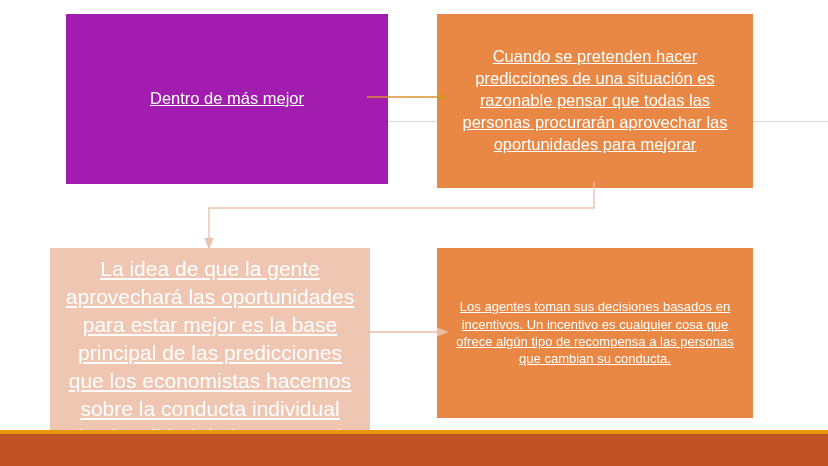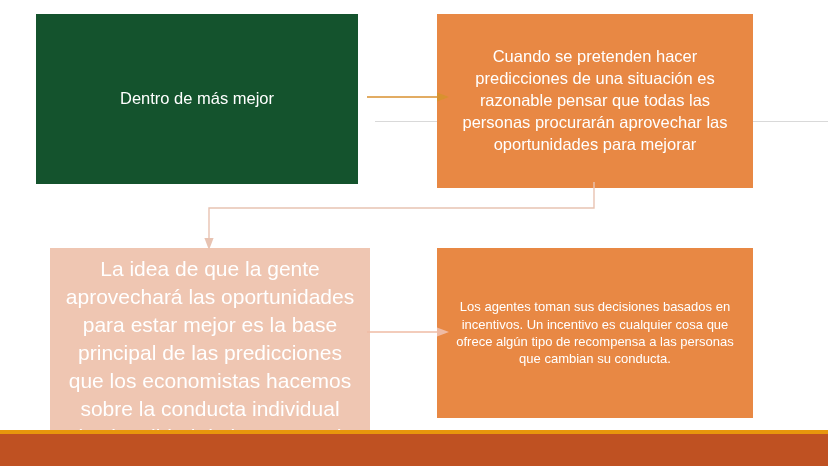--- a/index.html
+++ b/index.html
@@ -33,28 +33,29 @@
     justify-content: center;
     text-align: center;
     color: #FFFFFF;
     line-height: 1.33;
     padding: 4px 10px;
     -webkit-font-smoothing: antialiased;
   }
   .box .txt {
     display: block;
     width: 100%;
+    text-decoration: underline;
   }
 
   #box-dentro {
-    left: 36px;
+    left: 66px;
     top: 14px;
     width: 322px;
     height: 170px;
-    background: #14532d;
+    background: #a21caf;
     font-size: 16.5px;
   }
   #box-cuando {
     left: 437px;
     top: 14px;
     width: 316px;
     height: 174px;
     background: #E88844;
     font-size: 16.5px;
   }

